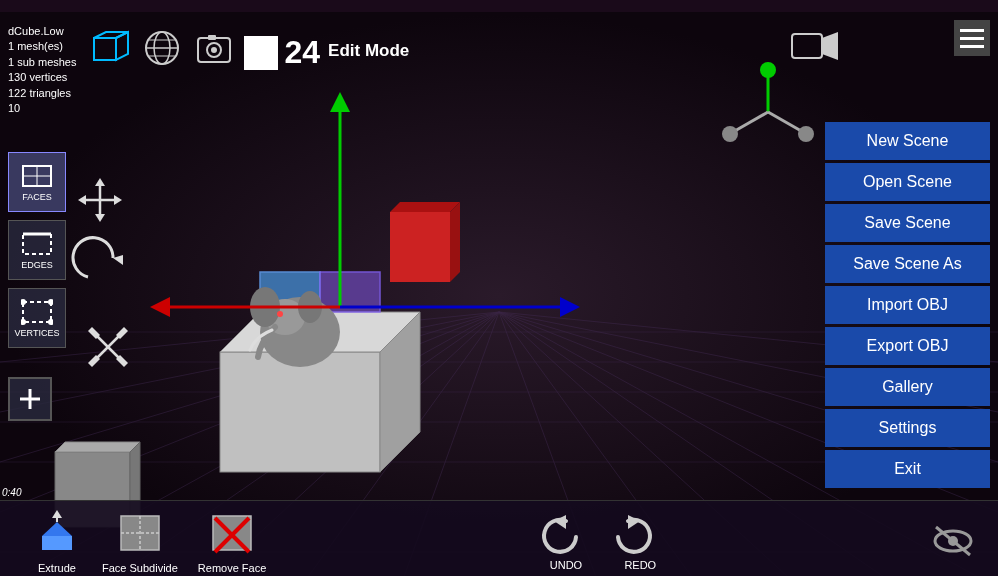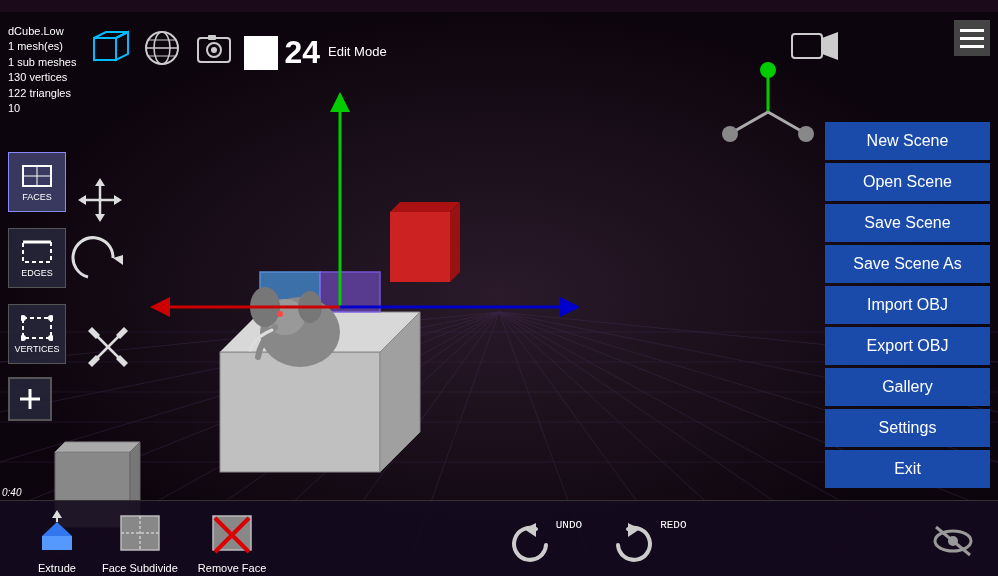--- a/index.html
+++ b/index.html
@@ -115,21 +115,21 @@
       background: white;
     }
 
     
     #left-sidebar {
       position: absolute;
       top: 140px;
       left: 8px;
       display: flex;
       flex-direction: column;
-      gap: 16px;
+      gap: 8px;
       z-index: 10;
     }
 
     .tool-btn {
       width: 58px;
       height: 60px;
       background: rgba(40, 40, 60, 0.85);
       border: 1px solid #555;
       display: flex;
       flex-direction: column;
@@ -182,27 +182,26 @@
     }
 
     .undo-redo-group {
       display: flex;
       gap: 30px;
       align-items: center;
     }
 
     .undo-btn, .redo-btn {
       display: flex;
-      flex-direction: row;
-      align-items: flex-start;
+      flex-direction: column;
+      align-items: flex-end;
       gap: 4px;
       cursor: pointer;
       color: white;
       font-size: 11px;
-      font-family: Liberation Mono, monospace;
     }
 
     
     #right-menu {
       position: absolute;
       top: 110px;
       right: 8px;
       width: 165px;
       display: flex;
       flex-direction: column;
@@ -239,22 +238,22 @@
       left: 2px;
       color: white;
       font-size: 10px;
       z-index: 10;
       font-style: italic;
     }
 
     
     #edit-mode-label {
       color: white;
-      font-size: 13px;
-      font-weight: normal;
+      font-size: 17px;
+      font-weight: bold;
       margin-top: 7px;
     }
 
     
     #plus-icon {
       position: absolute;
       top: 365px;
       left: 8px;
       z-index: 5;
     }

